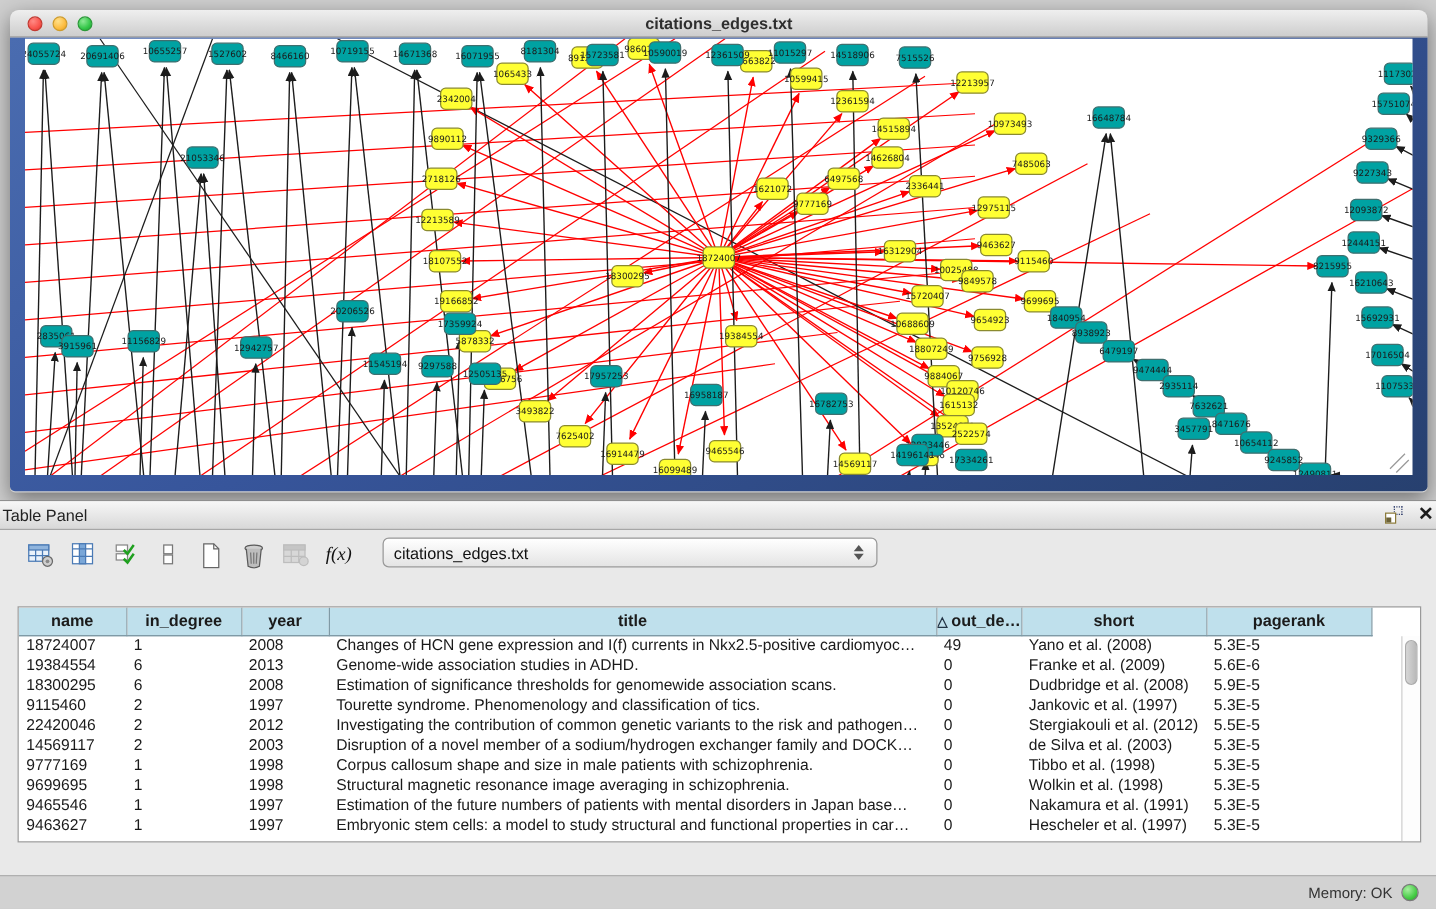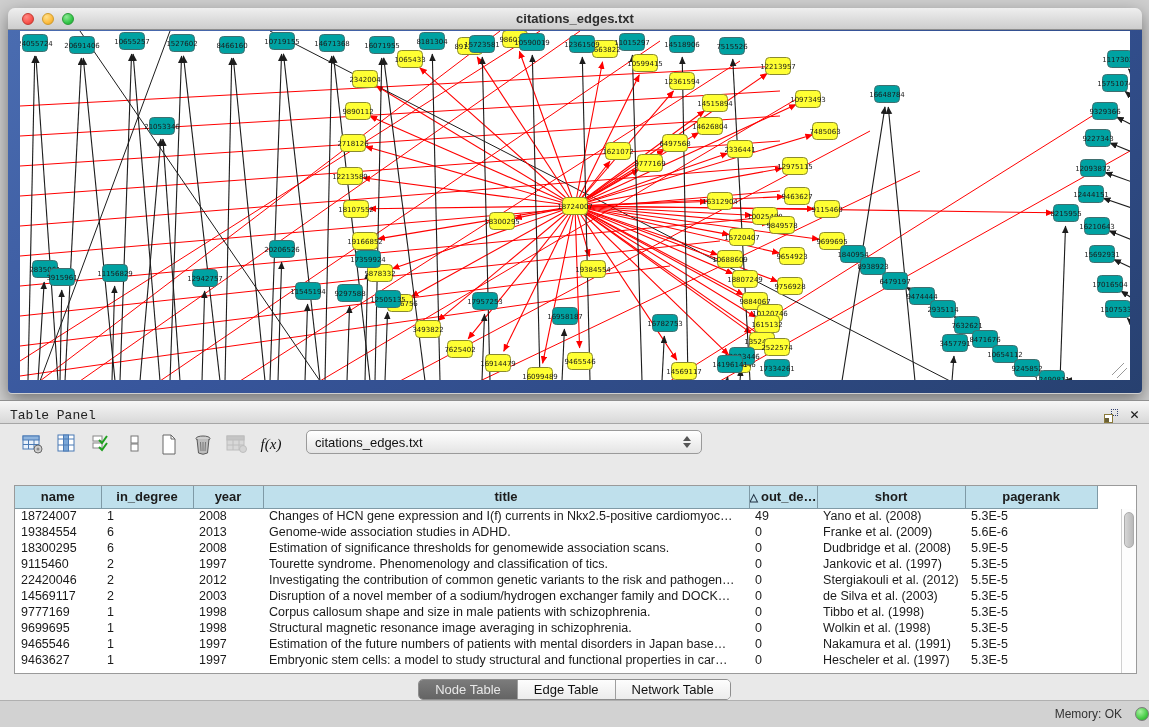--- a/index.html
+++ b/index.html
@@ -19,21 +19,21 @@
   .light.green { background:radial-gradient(circle at 35% 30%, #8ee996, #34c749 60%, #1f9e33); border:1px solid #2a9a38; }
   .win-title { flex:1; text-align:center; font-size:13px; color:#2e2e2e; font-weight:bold; }
   .frame { height:363px; padding:1px 12px 13px 12px; border-radius:0 0 4px 4px;
     background:linear-gradient(150deg,#4a6cb0 0%, #37559b 45%, #27406f 100%); }
   .net-canvas { width:1110px; height:349px; background:#ffffff; display:block; }
 
   
   .table-panel { position:absolute; left:0; top:400px; width:1149px; height:300px; background:#e9e9e9;
     border-top:1px solid #8f8f8f; }
   .panel-header { height:23px; background:linear-gradient(#f7f7f7,#d8d8d8); border-bottom:1px solid #a6a6a6;
-    display:flex; align-items:flex-end; padding:0 10px;font-family:Liberation Mono, monospace; }
+    display:flex; align-items:center; padding:0 2px; }
   .panel-title { font-size:13px; color:#222; }
   .panel-hdr-right { margin-left:auto; display:flex; align-items:center; gap:12px; }
   .float-ic { width:14px; height:14px; position:relative; display:inline-block; cursor:pointer; }
   .float-ic .sq1 { position:absolute; left:0; bottom:0; width:9px; height:9px; border:1px solid #8a7a3a; background:#fff; }
   .float-ic .sq2 { position:absolute; right:0; top:0; width:7px; height:7px; border:1px dotted #33406e; }
   .float-ic .dot { position:absolute; left:1px; bottom:1px; width:4px; height:4px; background:#6b6136; }
   .close-x { font-size:15px; font-weight:bold; color:#1c1c1c; line-height:14px; cursor:pointer; }
 
   .toolbar { height:42px; display:flex; align-items:flex-start; padding:6px 0 0 18px; }
   .tb-btn { width:30px; height:28px; border:none; background:transparent; margin-right:4px;
@@ -64,21 +64,21 @@
   .tabs-row { position:absolute; left:0; top:278px; width:100%; display:flex; justify-content:center; }
   .seg { display:flex; border:1px solid #8e8e8e; border-radius:5px; overflow:hidden; height:21px;
     box-shadow:0 1px 0 rgba(255,255,255,.7); }
   .seg .tab { font-size:13px; padding:2px 16px; background:linear-gradient(#fdfdfd,#ececec);
     color:#111; border-right:1px solid #9e9e9e; display:flex; align-items:center; cursor:pointer; }
   .seg .tab:last-child { border-right:none; }
   .seg .tab.sel { background:linear-gradient(#7b7b7b,#646464); color:#e8e8e8; }
 
   
   .statusbar { position:absolute; left:0; top:700px; width:1149px; height:27px; background:#d2d2d2;
-    border-top:1px solid #b0b0b0; display:flex; align-items:center; justify-content:flex-end; gap:13px; }
+    border-top:1px solid #b0b0b0; display:flex; align-items:center; justify-content:flex-end; padding-right:14px; gap:7px; }
   .mem-label { font-size:12px; color:#333; }
   .mem-dot { width:14px; height:14px; border-radius:50%;
     background:radial-gradient(circle at 35% 30%, #a8f0a0, #46cc46 60%, #2a9a2a); border:1px solid #7a7a7a; }
 </style>
 </head>
 <body>
 
 <div class="graph-window">
   <div class="titlebar">
     <div class="lights">
@@ -855,25 +855,18 @@
             <td>Hescheler et al. (1997)</td>
             <td>5.3E-5</td>
           </tr>
         </tbody>
     </table>
     <div class="vscroll">
       <div class="vthumb"></div>
     </div>
   </div>
 
-  <div class="tabs-row">
-    <div class="seg" id="tabs">
-        <div class="tab sel">Node Table</div>
-        <div class="tab">Edge Table</div>
-        <div class="tab">Network Table</div>
-      </div>
-  </div>
 </div>
 
 <div class="statusbar">
   <span class="mem-label">Memory: OK</span>
   <span class="mem-dot"></span>
 </div>
 
 </body></html>

